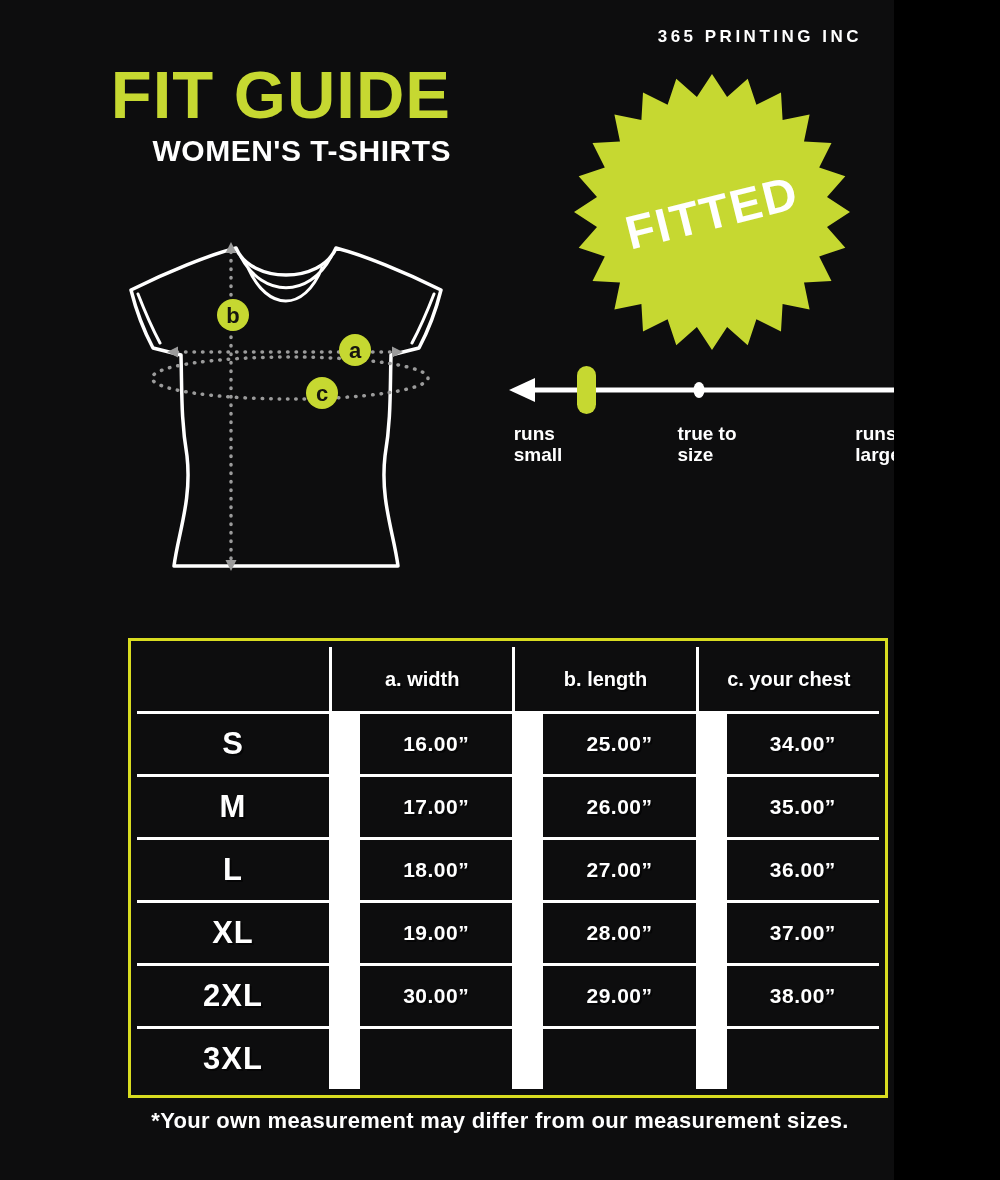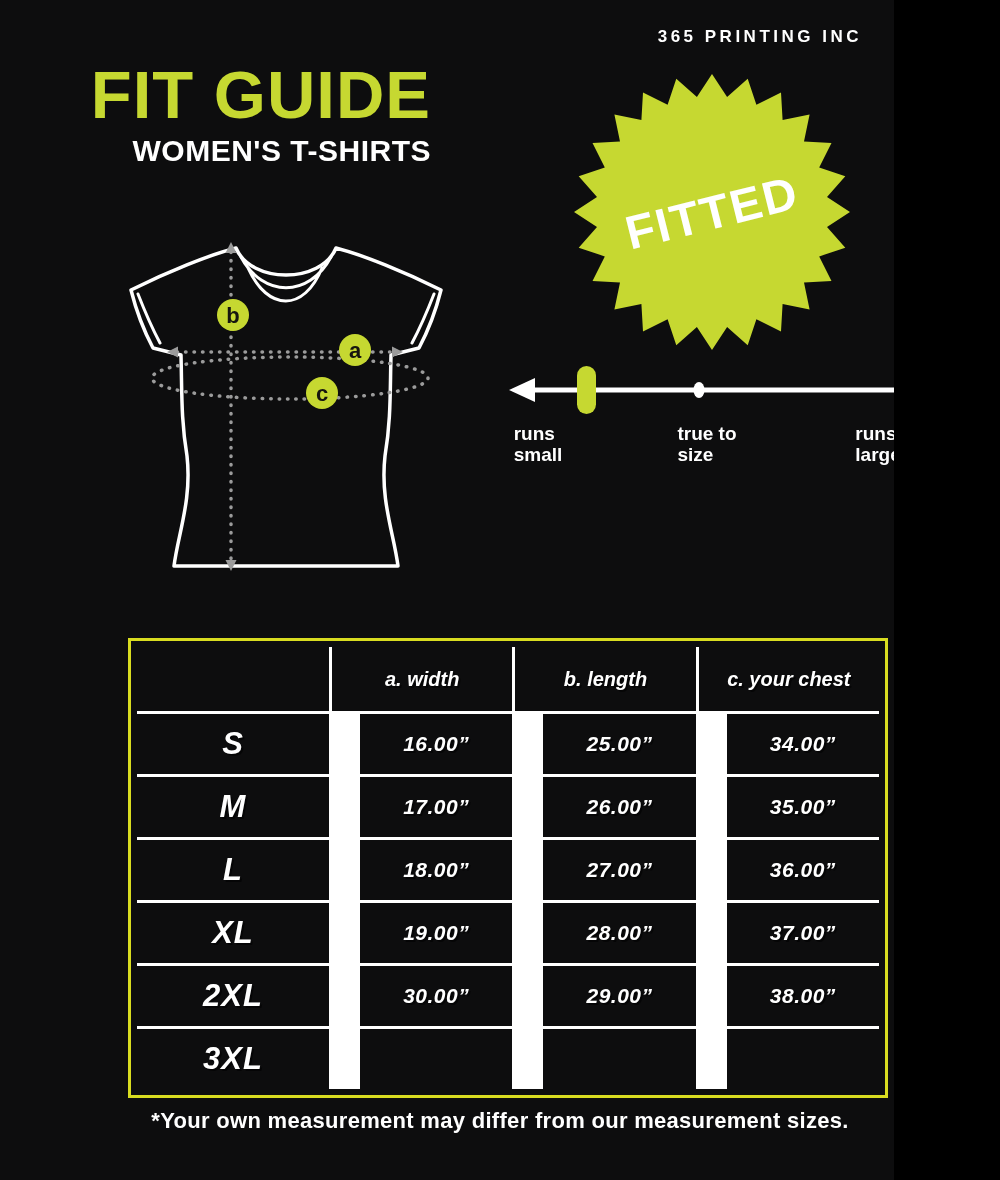--- a/index.html
+++ b/index.html
@@ -19,21 +19,21 @@
     overflow:hidden;
     color:var(--text);
   }
   
   .brand{
     position:absolute;top:27px;right:32px;
     font-size:17px;font-weight:bold;letter-spacing:3.5px;
     color:var(--text);white-space:nowrap;
   }
   
-  .title-block{position:absolute;left:56px;top:60px;width:375px;text-align:right;}
+  .title-block{position:absolute;left:76px;top:60px;width:375px;text-align:right;}
   .title{
     font-size:67px;line-height:1.05;font-weight:bold;
     letter-spacing:1px;color:var(--accent);white-space:nowrap;
   }
   .subtitle{
     margin-top:4px;font-size:30px;font-weight:bold;color:var(--text);
     letter-spacing:0.5px;white-space:nowrap;
   }
   
   .diagram{position:absolute;left:105px;top:228px;width:420px;height:352px;}
@@ -61,21 +61,21 @@
   .size-table{
     position:absolute;left:128px;top:638px;width:760px;height:460px;
     border:3px solid var(--table-border);
     padding:6px;background:var(--background);
   }
   .size-grid{
     width:100%;height:100%;
     display:grid;
     grid-template-columns:192px 1fr 1fr 1fr;
     grid-template-rows:64px repeat(6,1fr);
-    gap:3px;background:#fff;font-style:italic;
+    gap:3px;background:#fff;
   }
   .cell{
     background:var(--background);
     display:flex;align-items:center;justify-content:center;
     color:var(--text);font-weight:bold;
     text-shadow:2px 2px 0 rgba(0,0,0,.55);
   }
   .cell.head{font-size:20px;}
   .cell.size{font-size:31px;letter-spacing:1px;}
   .cell.val{font-size:21px;letter-spacing:0.5px;margin-left:28px;}

